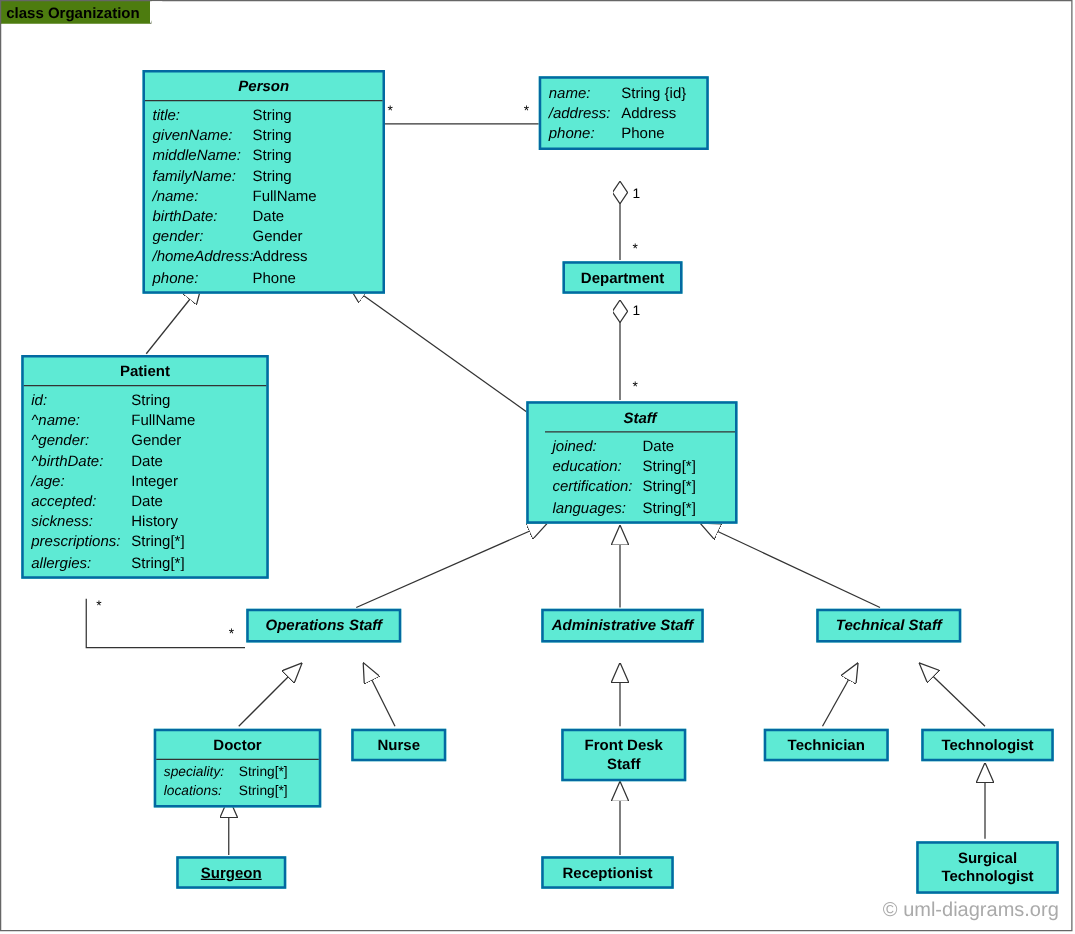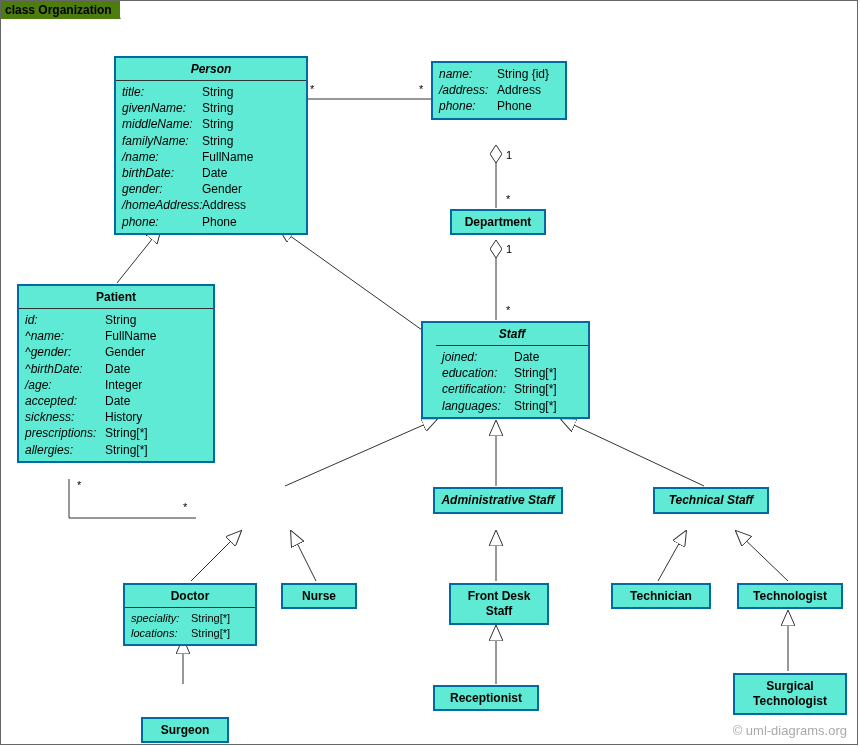--- a/index.html
+++ b/index.html
@@ -84,21 +84,21 @@
   .mult {
     position: absolute;
     font-size: 11px;
     color: #000;
   }
   .watermark {
     position: absolute;
     right: 10px;
     bottom: 6px;
     color: #aaa;
-    font-size: 13px;
+    font-size: 16px;
   }
 </style>
 </head>
 <body>
 
 <div class="frame">
   <div class="frame-tab">
     <span>class Organization</span>
   </div>
 
@@ -276,20 +276,23 @@
           <span class="attr-name narrow">certification:</span>
           <span class="attr-type">String[*]</span>
         </div>
       <div class="attr-row">
           <span class="attr-name narrow">languages:</span>
           <span class="attr-type">String[*]</span>
         </div>
     </div>
   </div>
 
+  <div class="class-box" style="left:196px; top:486px; width:120px;">
+    <div class="class-title" style="border-bottom:none; line-height:1.25">Operations Staff</div>
+  </div>
 
   <div class="class-box" style="left:652px; top:486px; width:112px;">
     <div class="class-title" style="border-bottom:none; line-height:1.25">Technical Staff</div>
   </div>
 
   <div class="class-box" style="left:432px; top:486px; width:126px;">
     <div class="class-title" style="border-bottom:none; line-height:1.25">Administrative Staff</div>
   </div>
 
   <div class="class-box" style="left:122px; top:582px; width:130px;">
@@ -315,21 +318,21 @@
   </div>
 
   <div class="class-box" style="left:610px; top:582px; width:96px;">
     <div class="class-title plain" style="border-bottom:none">Technician</div>
   </div>
 
   <div class="class-box" style="left:736px; top:582px; width:102px;">
     <div class="class-title plain" style="border-bottom:none">Technologist</div>
   </div>
 
-  <div class="class-box" style="left:140px; top:716px; width:84px;">
+  <div class="class-box" style="left:140px; top:684px; width:84px;text-decoration:underline;">
     <div class="class-title plain" style="border-bottom:none">Surgeon</div>
   </div>
 
   <div class="class-box" style="left:432px; top:684px; width:102px;">
     <div class="class-title plain" style="border-bottom:none">Receptionist</div>
   </div>
 
   <div class="class-box" style="left:732px; top:672px; width:110px;">
     <div class="class-title plain" style="border-bottom:none; line-height:1.25">Surgical Technologist</div>
   </div>

